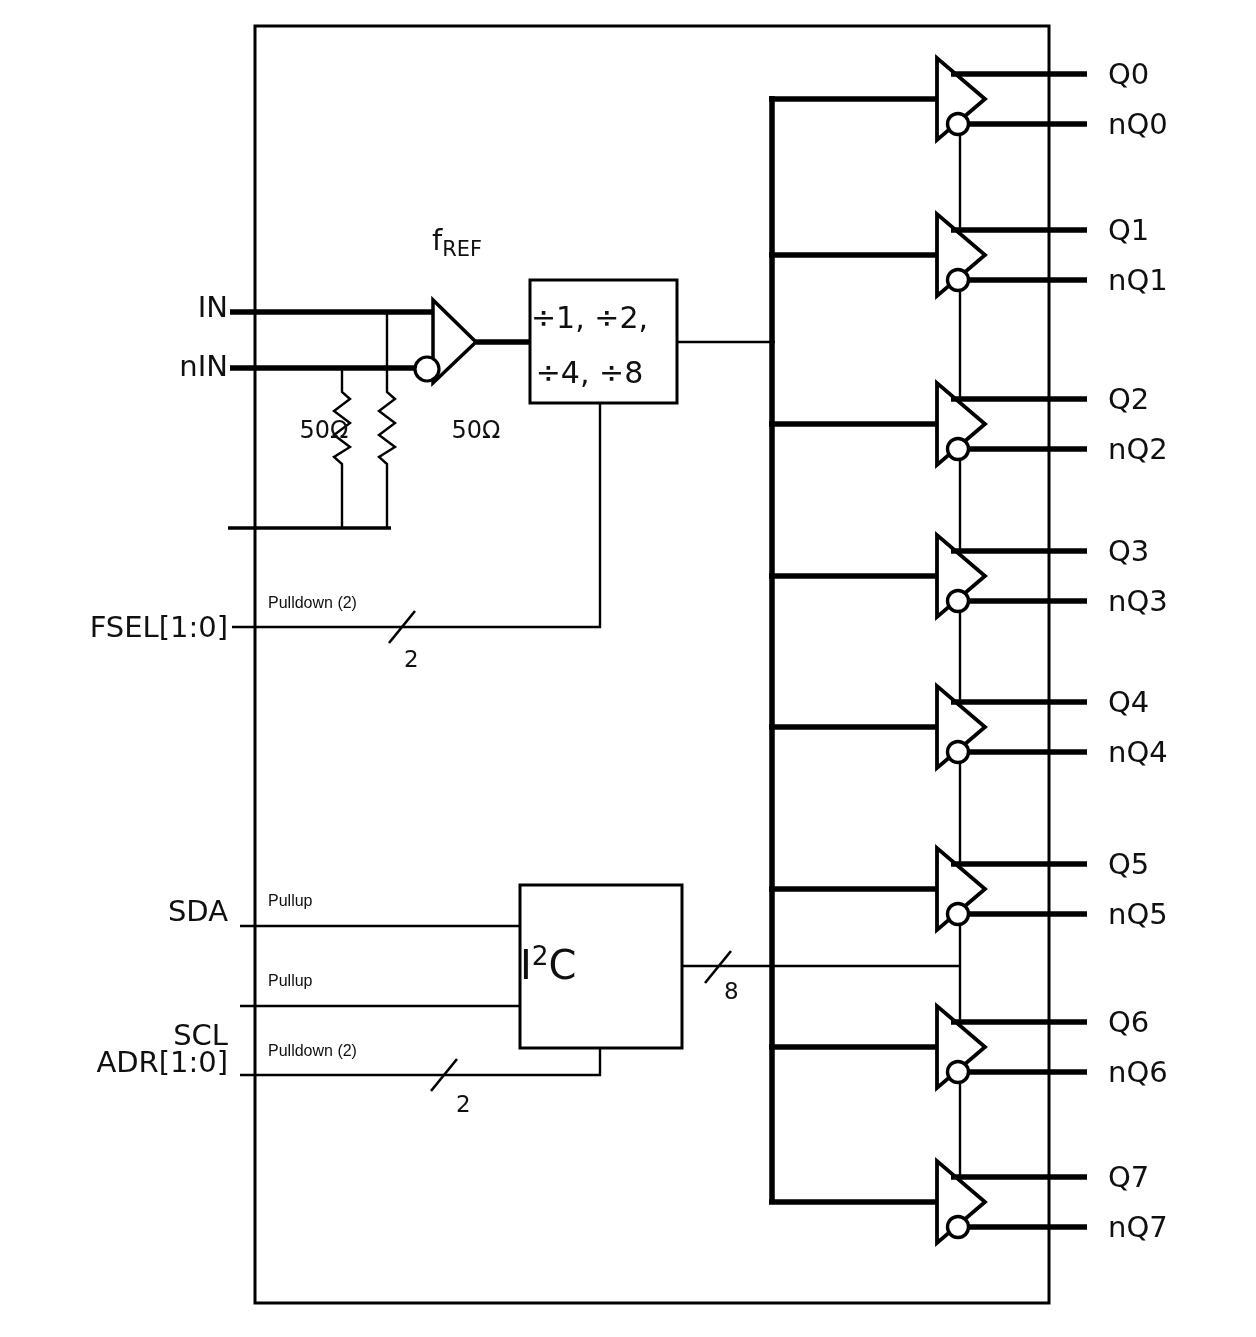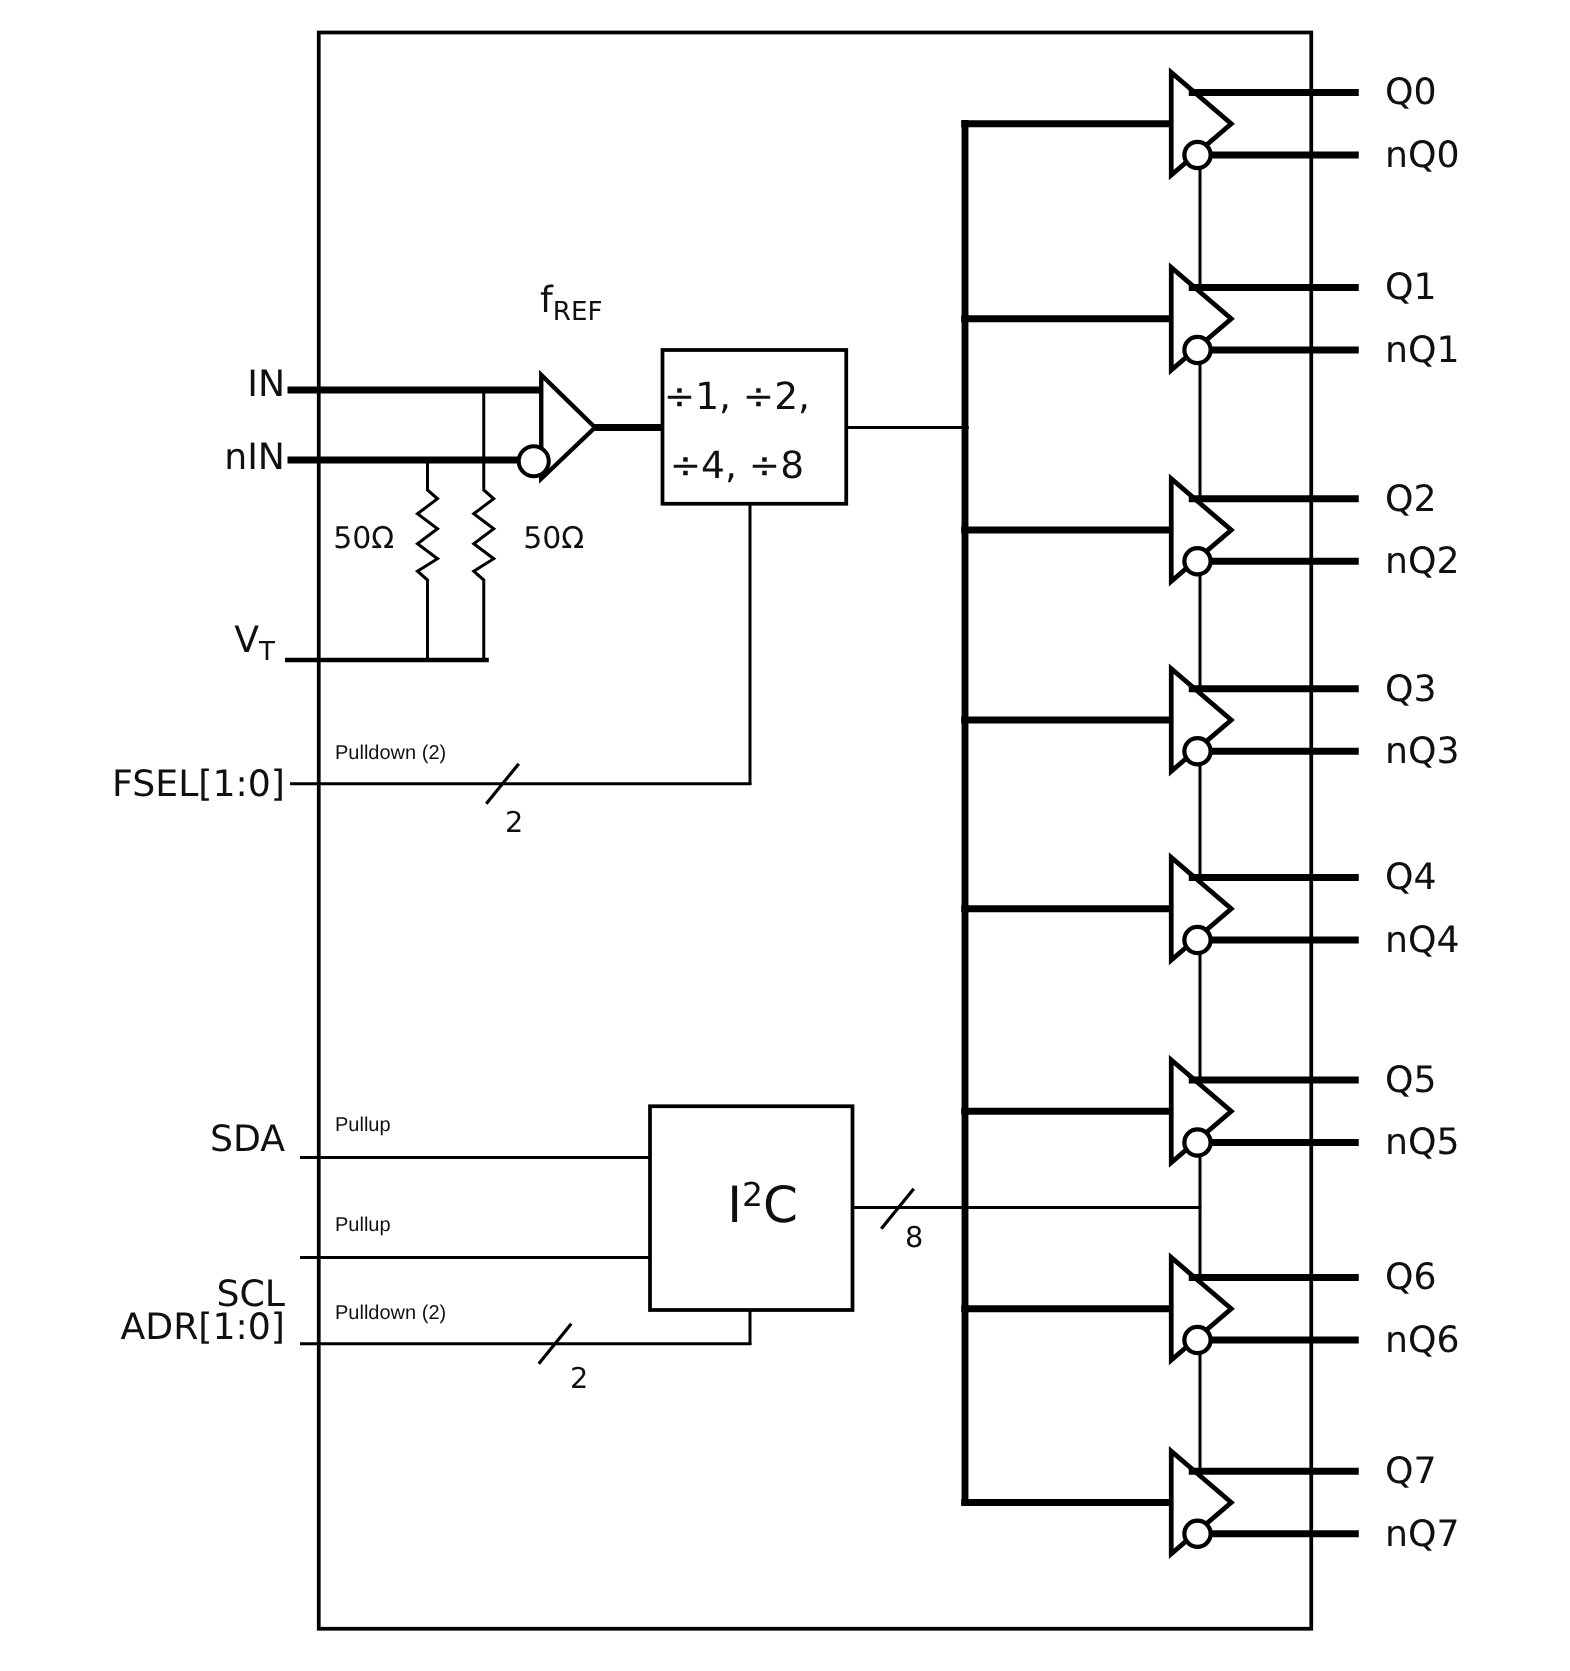--- a/index.html
+++ b/index.html
@@ -5,23 +5,23 @@
   html,body{margin:0;padding:0;background:#fff;}
   #canvas{position:relative;width:1256px;height:1337px;background:#ffffff;overflow:hidden;}
   #art{position:absolute;left:0;top:0;}
   .lbl{position:absolute;font-family:"DejaVu Sans","Liberation Sans",sans-serif;color:#101010;
        white-space:nowrap;transform:translateY(-50%);line-height:1;text-align:center;}
   .pin{font-size:29px;}
   .pin-r{left:0;width:228px;text-align:right;}
   .out-lbl{font-size:29px;}
   .ann{font-family:"Liberation Sans",sans-serif;font-size:16px;color:#101010;}
   .buswidth{font-family:"DejaVu Sans","Liberation Sans",sans-serif;font-size:23px;}
-  .res{font-size:24px;transform:translate(-50%,-50%);}
+  .res{font-size:24px;transform:translate(-50%,-50%);margin-left:33px;}
   .divtxt{left:530px;width:119px;text-align:center;font-size:30px;}
-  .i2ctxt{left:520px;width:180px;text-align:center;font-size:40px;}
+  .i2ctxt{left:520px;width:180px;text-align:left;font-size:40px;}
   .freftxt{font-size:29px;}
   sub{font-size:0.72em;vertical-align:-0.30em;margin-top:29px;}
   sup{font-size:0.66em;vertical-align:0.50em;}
 </style>
 </head>
 <body>
 
 <div id="canvas">
   <svg id="art" width="1256" height="1337" viewBox="0 0 1256 1337">
       <rect x="255" y="26" width="794" height="1277" fill="none" stroke="#000000" stroke-width="3"></rect>
@@ -85,21 +85,20 @@
       <circle cx="958" cy="1072" r="10.5" fill="#fff" stroke="#000000" stroke-width="3.4"></circle>
       <line x1="969" y1="1072" x2="1087" y2="1072" stroke="#000000" stroke-width="5.5"></line>
       <polygon points="937,1161 937,1243 985,1202" fill="#fff" stroke="#000000" stroke-width="3.8"></polygon>
       <line x1="951" y1="1177" x2="1087" y2="1177" stroke="#000000" stroke-width="5.5"></line>
       <circle cx="958" cy="1227" r="10.5" fill="#fff" stroke="#000000" stroke-width="3.4"></circle>
       <line x1="969" y1="1227" x2="1087" y2="1227" stroke="#000000" stroke-width="5.5"></line>
     </svg>
 
   <div class="lbl pin pin-r" style="top:307px">IN</div>
   <div class="lbl pin pin-r" style="top:366px">nIN</div>
-  <div class="lbl pin pin-r" style="top:515px;width:220px"><span>V</span><sub>T</sub></div>
   <div class="lbl pin pin-r" style="top:627px">FSEL[1:0]</div>
   <div class="lbl pin pin-r" style="top:911px">SDA</div>
   <div class="lbl pin pin-r" style="top:1035px">SCL</div>
   <div class="lbl pin pin-r" style="top:1062px">ADR[1:0]</div>
 
   <div class="lbl freftxt" style="left:432px;top:243px"><span>f</span><sub>REF</sub></div>
   <div class="lbl res" style="left:291px;top:430px">50Ω</div>
   <div class="lbl res" style="left:443px;top:430px">50Ω</div>
 
   <div class="lbl ann" style="left:268px;top:603px">Pulldown (2)</div>

